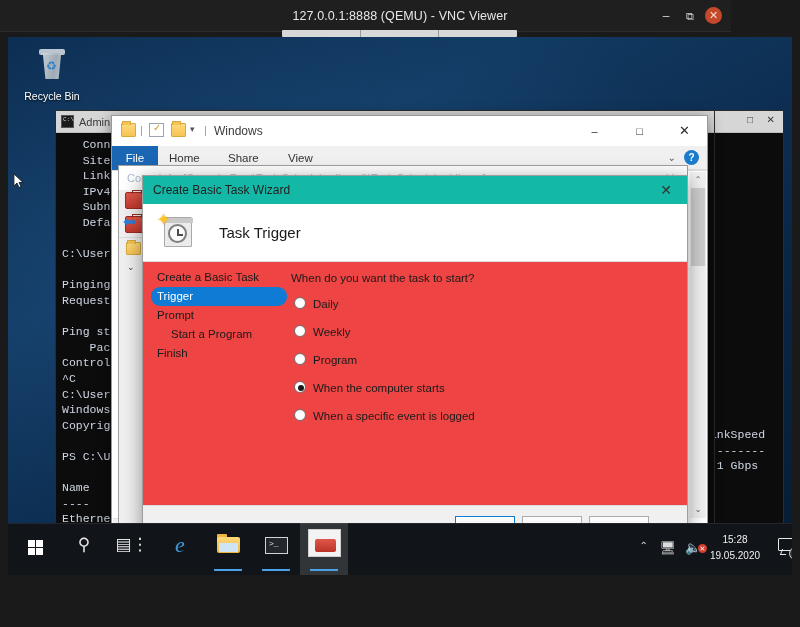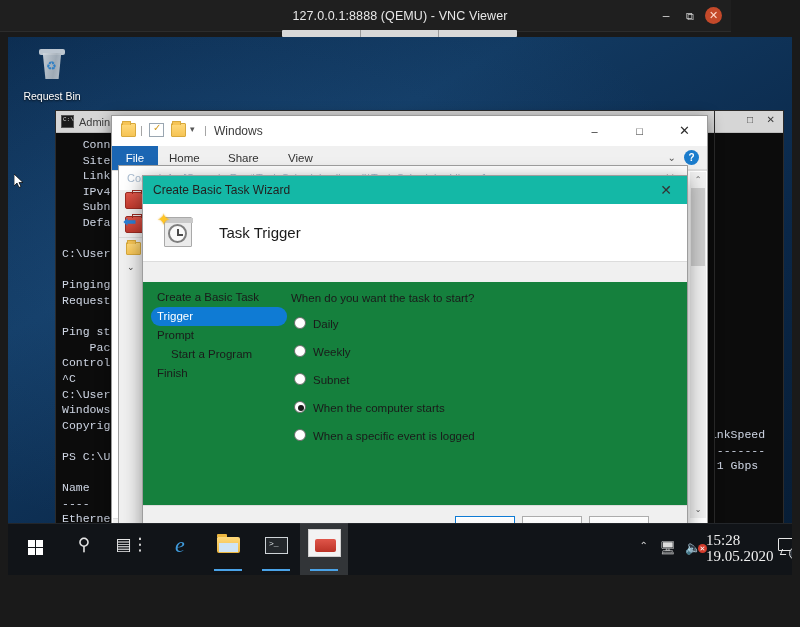--- a/index.html
+++ b/index.html
@@ -160,21 +160,21 @@
   .clk-face { position:absolute; left:12px; top:13px; width:19px; height:19px; border-radius:50%;
       background:#fafafa; border:2px solid #7e7e7e; }
   .clk-face::before { content:""; position:absolute; left:7px; top:3px; width:1.5px; height:7px;
       background:#4a4a4a; }
   .clk-face::after { content:""; position:absolute; left:7px; top:8px; width:6px; height:1.5px;
       background:#4a4a4a; }
   .clk-star { position:absolute; left:1px; top:1px; color:#ffc524; font-size:16px; line-height:16px;
       text-shadow:0 0 2px #e09a00; }
   #wizard-heading { position:absolute; left:76px; top:0; line-height:58px; font-size:15px; color:#1a1a1a; }
 
-  #wizard-body { position:absolute; left:0; top:86px; width:100%; bottom:44px; background:#15803d;margin-top:20px; }
+  #wizard-body { position:absolute; left:0; top:86px; width:100%; bottom:44px; background:#ef4444; }
   #wizard-steps { position:absolute; left:8px; top:6px; width:136px; bottom:6px; }
   .step { position:relative; height:19px; line-height:19px; font-size:11.5px; color:#1a1a1a;
       padding-left:6px; }
   .step.child { padding-left:20px; }
   .step.selected { background:#0f7bd4; color:#fff;border-radius:9px; }
   #wizard-pane { position:absolute; left:148px; top:6px; right:8px; bottom:6px; }
   #wizard-question { font-size:11.5px; color:#1a1a1a; margin:4px 0 10px 0; }
   .radio-row { position:relative; height:19px; margin-bottom:9px; padding-left:22px; }
   .radio-mark { position:absolute; left:3px; top:3px; width:12px; height:12px; border-radius:50%;
       background:#fff; border:1px solid #6b6b6b; }
@@ -234,22 +234,22 @@
   #tb-mmc .thumbbox::after { content:""; position:absolute; left:6px; top:9px; width:21px; height:13px;
       background:linear-gradient(#e0564a,#bb3327); border-radius:2px; }
 
   #tray { position:absolute; right:0; top:0; height:52px; }
   .tray-icon { position:absolute; top:17px; color:#dcdcdc; font-size:12px; }
   #tray-chev { right:160px; font-size:10px; }
   #tray-net { right:132px; font-size:13px; }
   #tray-vol { right:106px; font-size:13px; }
   #tray-vol .mute { position:absolute; right:-5px; top:4px; width:9px; height:9px; border-radius:50%;
       background:#d43c2c; color:#fff; font-size:7px; line-height:9px; text-align:center; }
-  #tray-clock { position:absolute; right:44px; top:9px; width:58px; color:#f0f0f0;
-      font-size:15px; line-height:16px;font-family:Liberation Serif, serif; }
+  #tray-clock { position:absolute; right:44px; top:9px; width:58px; text-align:center; color:#f0f0f0;
+      font-size:10px; line-height:16px; }
   #tray-action { position:absolute; right:8px; top:15px; width:22px; height:20px; color:#e6e6e6; }
   #tray-action .bubble { position:absolute; left:0; top:0; width:16px; height:13px; border:1.5px solid #e6e6e6;
       border-radius:1px; }
   #tray-action .bubble::after { content:""; position:absolute; left:2px; bottom:-5px; width:5px; height:5px;
       border-left:1.5px solid #e6e6e6; border-bottom:1.5px solid #e6e6e6; transform:skewX(-20deg); }
   #tray-action .badge { position:absolute; right:-2px; bottom:-2px; width:13px; height:13px; border-radius:50%;
       background:#2c3138; border:1px solid #dcdcdc; color:#fff; font-size:8px; line-height:12px;
       text-align:center; }
 </style>
 </head>
@@ -268,21 +268,21 @@
   <div id="vnc-grabber"></div>
 
   <div id="desktop">
 
     <div id="recycle-bin">
       <span class="rb-glyph">
         <span class="rb-lid"></span>
           <span class="rb-body"></span>
           <span class="rb-sym">♻</span>
       </span>
-      <span class="rb-label">Request Bin</span>
+      <span class="rb-label">Recycle Bin</span>
     </div>
 
     <svg id="desktop-cursor" viewBox="0 0 10 14">
       <polygon points="0,0 0,12 3,9 5,13.5 7,12.5 5,8.5 9,8.5" fill="#ffffff" stroke="#000" stroke-width=".7"></polygon>
     </svg>
 
     <div id="console-window">
       <div id="console-titlebar">
         <span id="console-icon"></span>
         <span id="console-title">Administrator: Command Prompt</span>
@@ -421,21 +421,21 @@
           <div class="radio-row">
             <span class="radio-mark"></span>
             <span class="radio-label">Daily</span>
           </div>
           <div class="radio-row">
             <span class="radio-mark"></span>
             <span class="radio-label">Weekly</span>
           </div>
           <div class="radio-row">
             <span class="radio-mark"></span>
-            <span class="radio-label">Subnet</span>
+            <span class="radio-label">Program</span>
           </div>
           <div class="radio-row checked">
             <span class="radio-mark"></span>
             <span class="radio-label">When the computer starts</span>
           </div>
           <div class="radio-row">
             <span class="radio-mark"></span>
             <span class="radio-label">When a specific event is logged</span>
           </div>
         </div>

